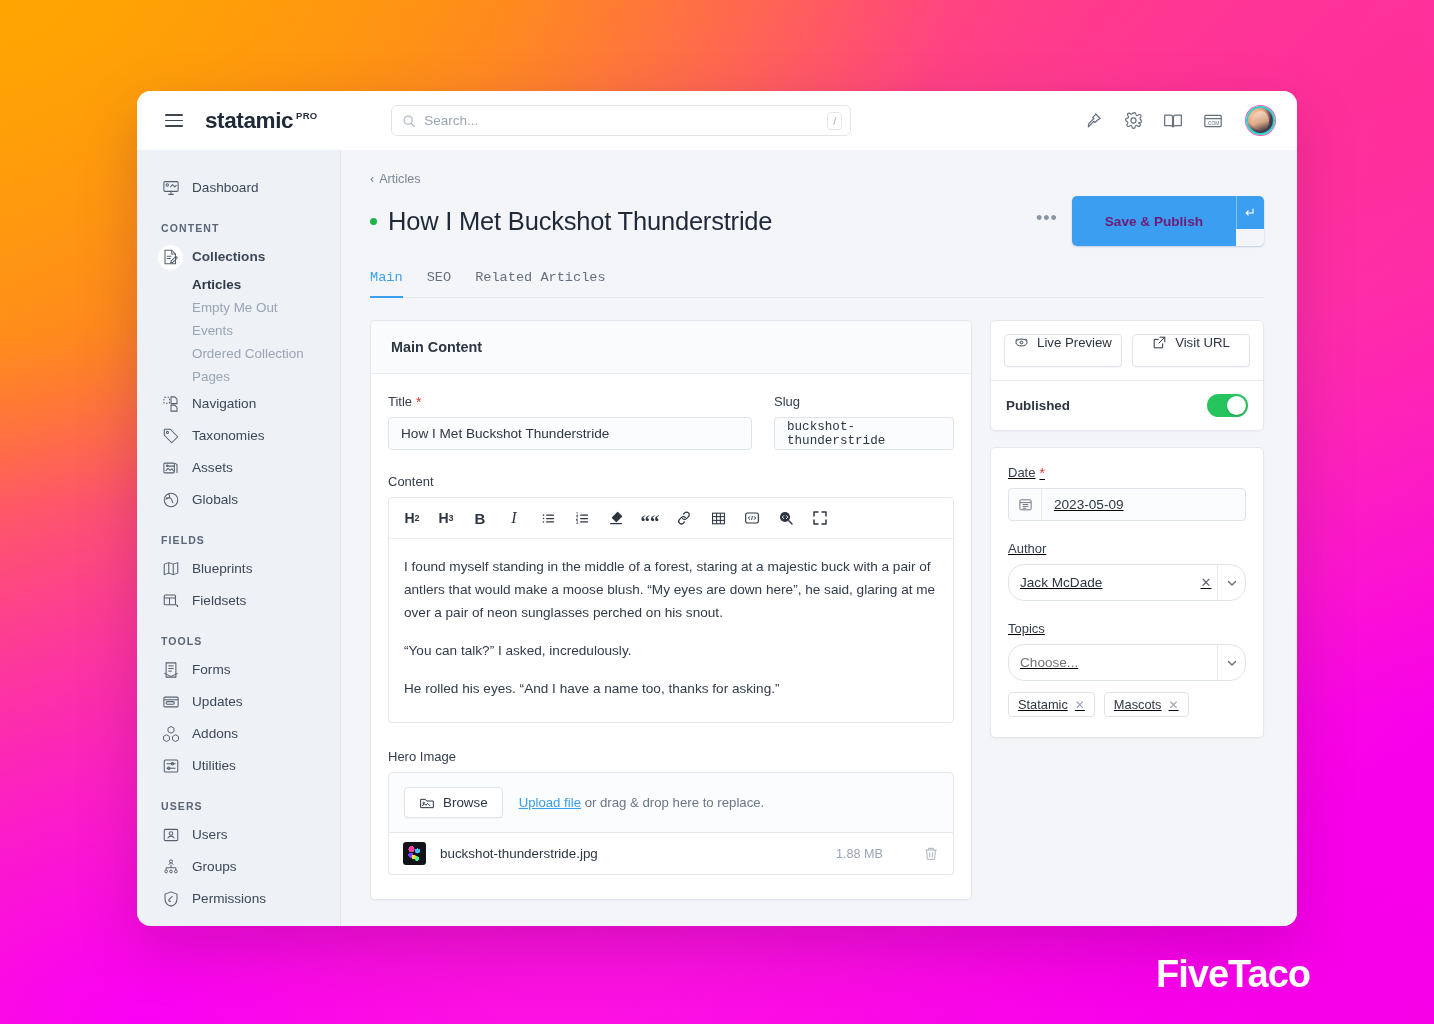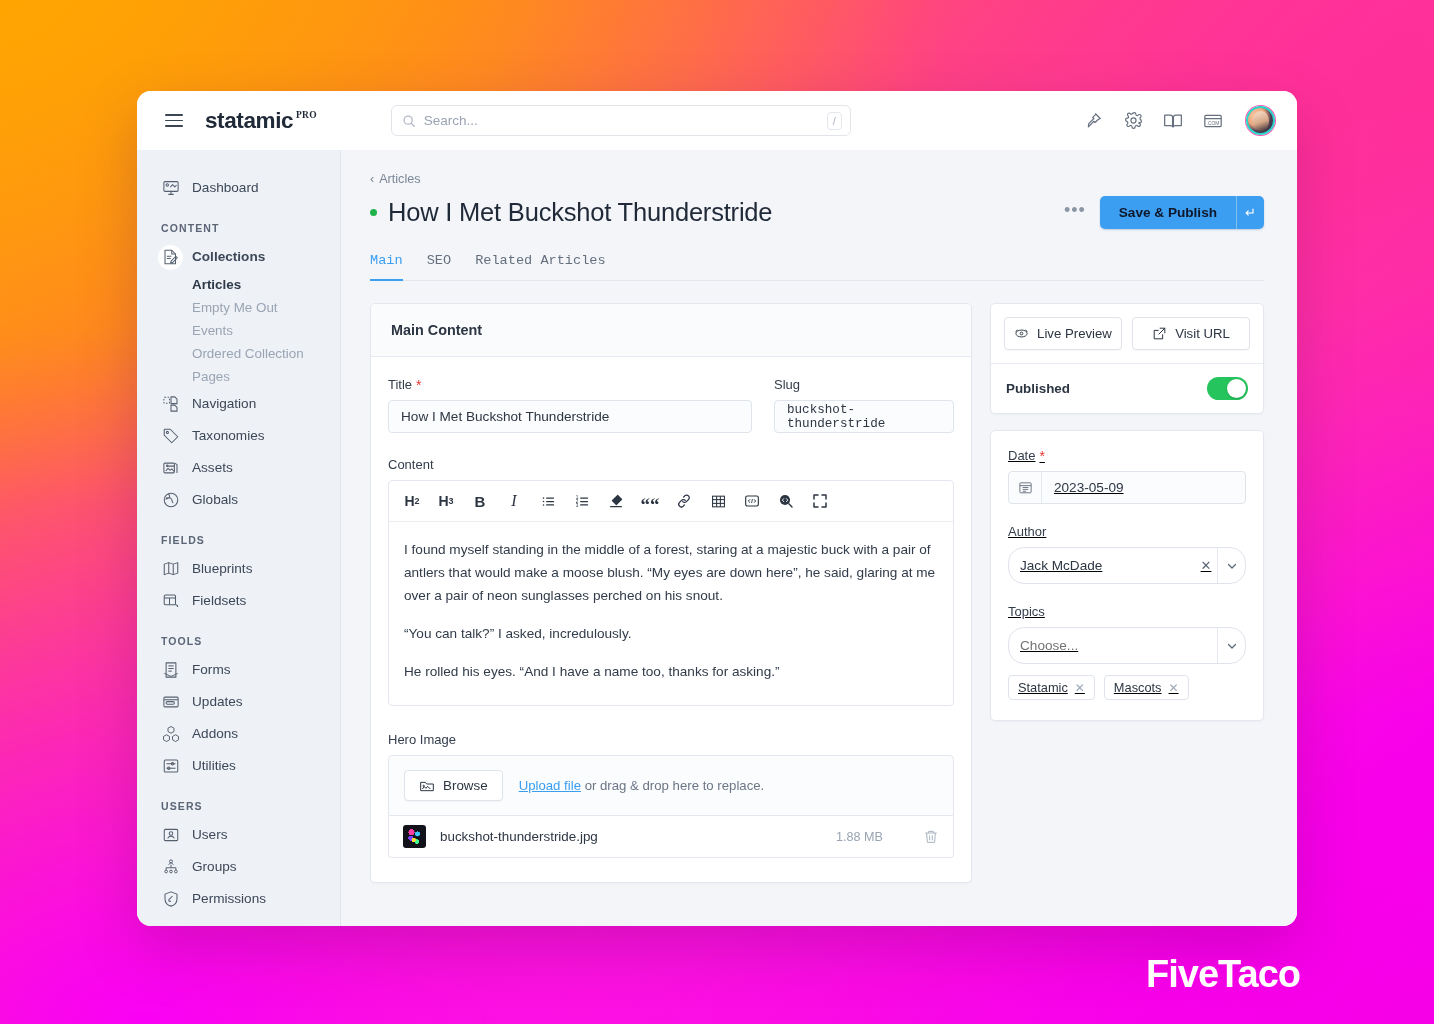--- a/index.html
+++ b/index.html
@@ -34,21 +34,21 @@
   .topbar {
     height: 59px; background: #fff; flex: 0 0 59px;
     display: flex; align-items: center; padding: 0 22px 0 28px;
     position: relative; z-index: 5;
   }
   .hamburger { width: 18px; height: 13px; display: flex; flex-direction: column;
     justify-content: space-between; cursor: pointer; }
   .hamburger span { display: block; height: 1.8px; background: #3b4554; border-radius: 2px; }
   .brand { margin-left: 22px; display: flex; align-items: flex-start; }
   .brand-name { font-size: 22.5px; font-weight: bold; color: #1f2937; letter-spacing: -.4px; }
-  .brand-pro { font-size: 9.5px; font-weight: bold; color: #1f2937; margin-left: 3px; margin-top: 2px; letter-spacing: .2px; font-family: Liberation Serif, serif; }
+  .brand-pro { font-size: 9.5px; font-weight: bold; color: #1f2937; margin-left: 3px; margin-top: 2px; letter-spacing: .2px; }
 
   .search-wrap { flex: 0 0 460px; margin-left: 74px; position: relative; }
   .search-box {
     height: 31px; border: 1px solid #e1e5ea; border-radius: 6px;
     display: flex; align-items: center; padding: 0 10px;
     background: #fff;
   }
   .search-box .ph { font-size: 13.5px; color: #9aa4b2; margin-left: 8px; }
   .slash-key {
     position: absolute; right: 9px; top: 50%; transform: translateY(-50%);
@@ -100,22 +100,22 @@
 
   
   .content { flex: 1; background: #f3f5f9; padding: 22px 33px 0 29px; overflow: hidden; min-width: 0; }
   .breadcrumb { font-size: 12.6px; color: #7b8797; cursor: pointer; display:flex; align-items:center; gap:5px;}
   .title-row { display: flex; align-items: center; margin-top: 10px; }
   .status-dot { width: 7px; height: 7px; border-radius: 50%; background: #22b24c; margin-right: 11px; flex:0 0 7px;}
   .page-title { font-size: 25.5px; color: #1f2937; font-weight: normal; letter-spacing: -.2px; }
   .title-actions { margin-left: auto; display: flex; align-items: center; gap: 14px; }
   .dots-btn { color: #8b96a5; font-size: 18px; letter-spacing: 1px; cursor: pointer; line-height: 10px; padding-bottom:6px;}
   .save-group { display: flex; border-radius: 5px; overflow: hidden; box-shadow: 0 1px 2px rgba(40,80,160,.25); }
-  .save-btn { background: #3b9ef0; color: #0f172a; font-size: 13.6px; font-weight: bold;
-     padding: 0 19px; height: 33px; display:flex; align-items:center; cursor: pointer; }
+  .save-btn { background: #3b9ef0; color: #701a75; font-size: 13.6px; font-weight: bold;
+     padding: 0 33px; height: 50px; display:flex; align-items:center; cursor: pointer; }
   .save-caret { background: #3b9ef0; color: #fff; width: 28px; height: 33px;
      display: flex; align-items: center; justify-content: center; cursor: pointer;
      border-left: 1px solid rgba(255,255,255,.35); font-size: 13px; }
 
   .tabs { display: flex; gap: 24px; margin-top: 24px; border-bottom: 1px solid #e2e7ee; font-family: Liberation Mono, monospace; }
   .tab { font-size: 13.6px; color: #65707f; padding-bottom: 11px; cursor: pointer; }
   .tab.active { color: #3b9ef0; border-bottom: 2px solid #3b9ef0; margin-bottom: -1px; }
 
   .cols { display: flex; gap: 18px; margin-top: 22px; }
   .col-main { flex: 1; min-width: 0; }
@@ -168,21 +168,21 @@
                  radial-gradient(circle at 25% 60%, #7b3eff 0 16%, transparent 17%),
                  radial-gradient(circle at 65% 80%, #3eff8f 0 13%, transparent 14%); }
   .file-name { font-size: 13.4px; color: #2d3643; }
   .file-size { margin-left: auto; font-size: 12.6px; color: #9aa5b4; }
   .trash { margin-left: 26px; color: #aab3c0; cursor: pointer; display:flex; }
 
   
   .side-card { background: #fff; border: 1px solid #e4e8ee; border-radius: 5px; box-shadow: 0 1px 2px rgba(40,50,70,.04); }
   .preview-row { display: flex; gap: 10px; padding: 13px 13px; border-bottom: 1px solid #e8ecf2; }
   .pv-btn { flex: 1; border: 1px solid #dfe4eb; background: #fff; border-radius: 4px; height: 33px;
-     display: flex; align-items: center; justify-content: center; gap: 8px;
+     display: flex; align-items: flex-start; justify-content: center; gap: 8px;
      font-size: 13.2px; color: #2c3542; cursor: pointer; box-shadow: 0 1px 1px rgba(40,50,70,.04);}
   .pub-row { display: flex; align-items: center; padding: 13px 15px; }
   .pub-label { font-size: 13.4px; font-weight: bold; color: #2c3542; }
   .toggle { margin-left: auto; width: 41px; height: 23px; border-radius: 12px; background: #25c45c;
      position: relative; cursor: pointer; }
   .toggle .knob { position: absolute; right: 2px; top: 2px; width: 19px; height: 19px;
      border-radius: 50%; background: #fff; box-shadow: 0 1px 2px rgba(0,0,0,.2); }
 
   .meta-card { margin-top: 16px; padding: 17px 17px 20px 17px; text-decoration: underline; }
   .date-input { display: flex; height: 33px; border: 1px solid #dfe4eb; border-radius: 4px; overflow: hidden; background:#fbfcfd;}
@@ -194,21 +194,21 @@
   .select .clear { width: 22px; display:flex; align-items:center; justify-content:center; color:#5d6877; font-size: 13px; cursor:pointer;}
   .select .caret { width: 28px; display:flex; align-items:center; justify-content:center;
      border-left: 1px solid #e6eaf0; color:#5d6877; cursor:pointer; }
   .field-gap { margin-top: 20px; }
   .tags { display: flex; gap: 9px; margin-top: 11px; flex-wrap: wrap; }
   .tag { border: 1px solid #dfe4eb; border-radius: 4px; background: #fff; height: 25px;
      padding: 0 9px; display: flex; align-items: center; gap: 7px; font-size: 12.8px; color: #2d3643; }
   .tag .x { color: #9aa5b4; font-size: 12px; cursor: pointer; }
 
   
-  .fivetaco { position: absolute; right: 134px; bottom: 28px;
+  .fivetaco { position: absolute; right: 124px; bottom: 28px;
      font-size: 38px; font-weight: bold; color: #fff; letter-spacing: -1px; }
 
   svg { display: block; }
 </style>
 </head>
 <body>
 
 <div class="bg-overlay"></div>
 
 <div class="window">

